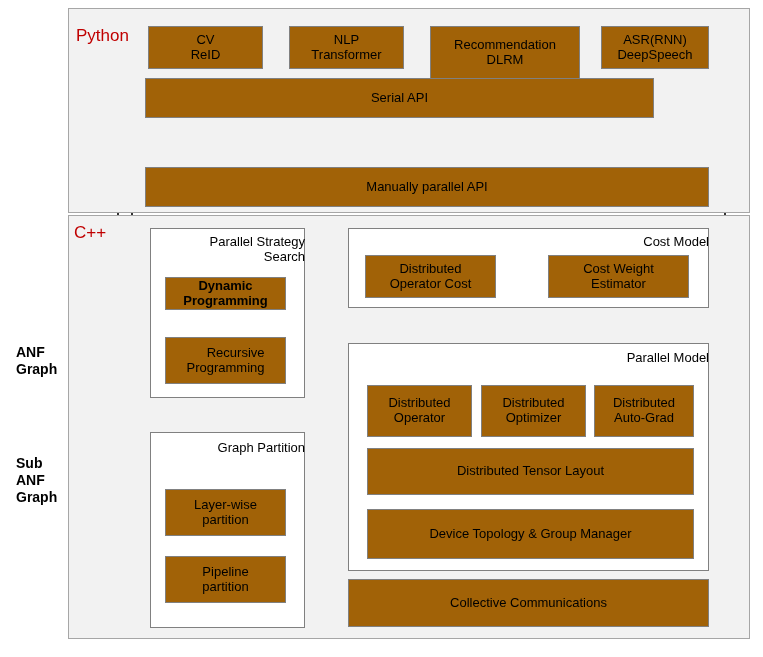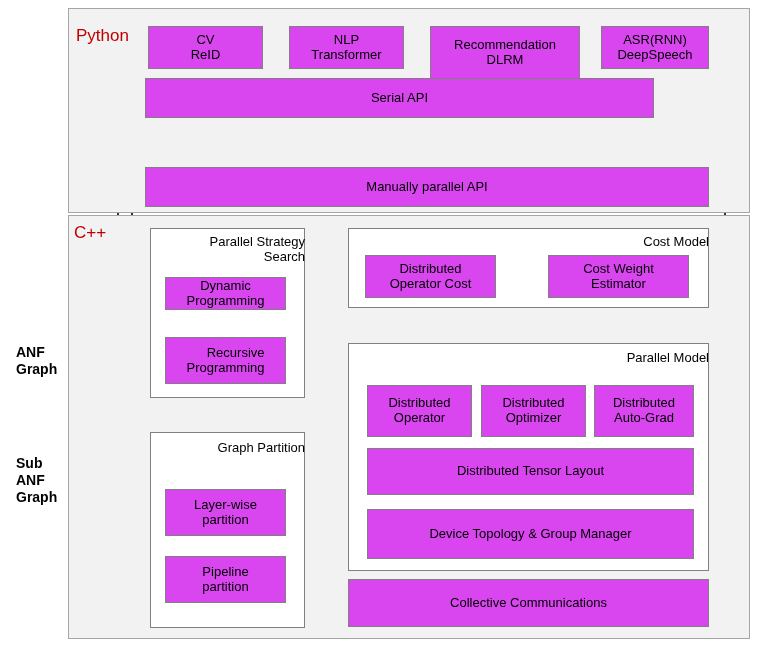--- a/index.html
+++ b/index.html
@@ -17,21 +17,21 @@
     height: 657px;
     overflow: hidden;
     background: #ffffff;
   }
 
   
   .box {
     position: absolute;
     box-sizing: border-box;
     border: 1px solid #808080;
-    background: #d946ef;
+    background: #a16207;
     display: flex;
     align-items: center;
     justify-content: center;
     text-align: center;
     line-height: 1.15;
     font-size: 13px;
     white-space: pre-line;
   }
   .panel {
     position: absolute;
@@ -139,21 +139,21 @@
 
   <div class="box" style="left:145px; top:78px; width:509px; height:40px;">Serial API</div>
   <div class="box" style="left:145px; top:167px; width:564px; height:40px;">Manually parallel API</div>
 
   <div class="panel" style="left:68px; top:215px; width:682px; height:424px;"></div>
   <div class="lang-label" style="left:74px; top:223px;">C++</div>
 
   <div class="groupbox" style="left:150px; top:228px; width:155px; height:170px;"></div>
   <div class="group-title" style="left:150px; top:234px; width:155px; white-space:pre-line;">Parallel Strategy
 Search</div>
-  <div class="box" style="left:165px; top:277px; width:121px; height:33px;">Dynamic
+  <div class="box" style="left:165px; top:277px; width:121px; height:33px;font-weight:bold;">Dynamic
 Programming</div>
   <div class="box" style="left:165px; top:337px; width:121px; height:47px;text-align:right;">Recursive
 Programming</div>
 
   <div class="groupbox" style="left:150px; top:432px; width:155px; height:196px;"></div>
   <div class="group-title" style="left:150px; top:440px; width:155px;">Graph Partition</div>
   <div class="box" style="left:165px; top:489px; width:121px; height:47px;">Layer-wise
 partition</div>
   <div class="box" style="left:165px; top:556px; width:121px; height:47px;">Pipeline
 partition</div>

